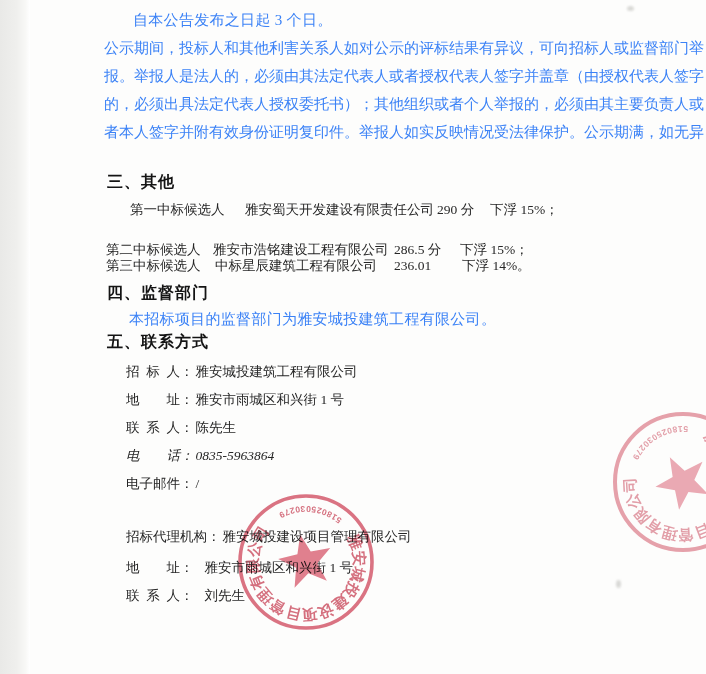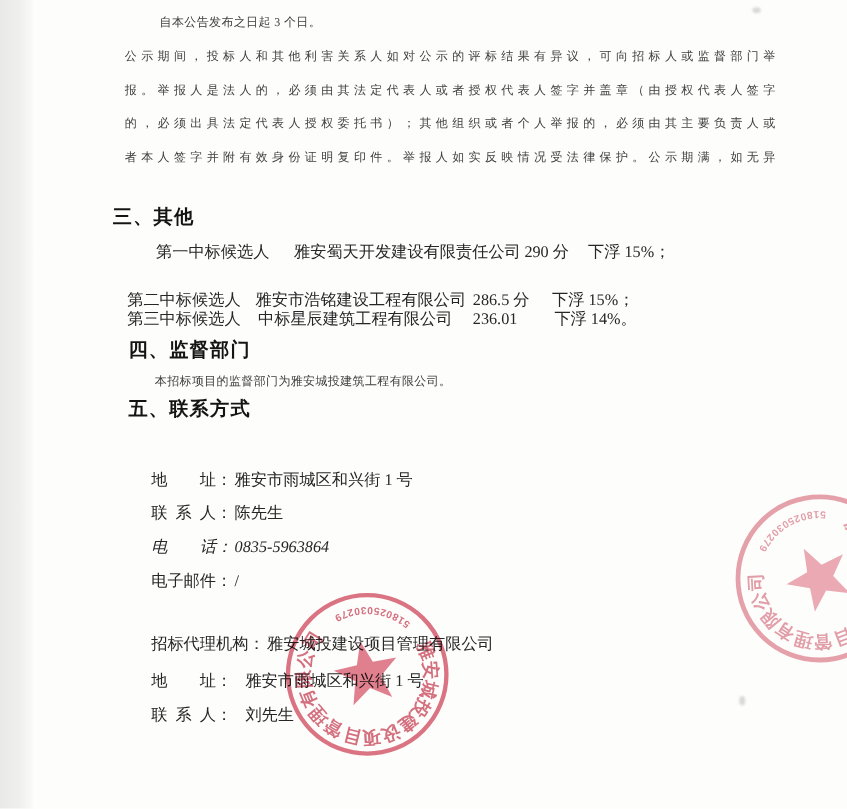--- a/index.html
+++ b/index.html
@@ -2,22 +2,22 @@
 <html><head>
 <meta charset="utf-8">
 <style>
   html,body{margin:0;padding:0;background:#ffffff;}
   .page{position:relative;width:706px;height:674px;background:#fdfdfc;overflow:hidden;
         font-family:"Liberation Serif","DejaVu Serif",serif;color:#262626;}
   .scan-edge{position:absolute;left:0;top:0;width:30px;height:100%;
         background:linear-gradient(90deg,#e9e9e7 0%,#efefed 55%,#f8f8f6 85%,#ffffff 100%);}
   .speck{position:absolute;background:#d9d9d6;border-radius:50%;filter:blur(1px);}
 
-  .ln{position:absolute;font-size:10px;line-height:20px;height:20px;white-space:nowrap;
-      letter-spacing:.3px;color:#404040;}
+  .ln{position:absolute;font-size:15px;line-height:20px;height:20px;white-space:nowrap;
+      letter-spacing:.3px;color:#3b82f6;}
   .jl{width:542px;text-align:justify;text-align-last:justify;letter-spacing:0;}
 
   .hd{position:absolute;font-family:"Liberation Sans","DejaVu Sans",sans-serif;
       font-weight:700;font-size:16px;line-height:20px;color:#141414;letter-spacing:1px;white-space:nowrap;}
 
   .cand{position:absolute;left:0;width:100%;height:20px;}
   .cand span{position:absolute;font-size:13.5px;line-height:20px;white-space:nowrap;}
   .r1 .c-label{left:130px}.r1 .c-company{left:245px}.r1 .c-score{left:437px}.r1 .c-disc{left:490px}
   .r2 .c-label{left:106px}.r2 .c-company{left:213px}.r2 .c-score{left:394px}.r2 .c-disc{left:460px}
   .r3 .c-label{left:106px}.r3 .c-company{left:215px}.r3 .c-score{left:394px}.r3 .c-disc{left:462px}
@@ -40,21 +40,21 @@
   <div class="scan-edge"></div>
   <div class="speck" style="left:627px;top:6px;width:7px;height:5px;"></div>
   <div class="speck" style="left:616px;top:580px;width:5px;height:8px;"></div>
 
   <div class="ln" style="left:133px;top:10px;">自本公告发布之日起 3 个日。</div>
   <div class="ln jl" style="left:104px;top:66px;">报。举报人是法人的，必须由其法定代表人或者授权代表人签字并盖章（由授权代表人签字</div>
   <div class="ln jl" style="left:104px;top:38px;">公示期间，投标人和其他利害关系人如对公示的评标结果有异议，可向招标人或监督部门举</div>
   <div class="ln jl" style="left:104px;top:94px;">的，必须出具法定代表人授权委托书）；其他组织或者个人举报的，必须由其主要负责人或</div>
   <div class="ln jl" style="left:104px;top:122px;">者本人签字并附有效身份证明复印件。举报人如实反映情况受法律保护。公示期满，如无异</div>
 
-  <div class="hd" style="left:94px;top:172px;">三、其他</div>
+  <div class="hd" style="left:107px;top:172px;">三、其他</div>
 
   <div class="cand r1" style="top:200px;">
     <span class="c-label">第一中标候选人</span>
     <span class="c-company">雅安蜀天开发建设有限责任公司</span>
     <span class="c-score">290 分</span>
     <span class="c-disc">下浮 15%；</span>
   </div>
   <div class="cand r2" style="top:240px;">
     <span class="c-label">第二中标候选人</span>
     <span class="c-company">雅安市浩铭建设工程有限公司</span>
@@ -66,20 +66,23 @@
     <span class="c-company">中标星辰建筑工程有限公司</span>
     <span class="c-score">236.01</span>
     <span class="c-disc">下浮 14%。</span>
   </div>
 
   <div class="hd" style="left:107px;top:283px;">四、监督部门</div>
   <div class="ln" style="left:129px;top:309px;">本招标项目的监督部门为雅安城投建筑工程有限公司。</div>
 
   <div class="hd" style="left:107px;top:332px;">五、联系方式</div>
 
+  <div class="crow" style="top:362px;">
+    <span class="clabel">招 标 人</span><span class="ccolon">：</span><span class="cval">雅安城投建筑工程有限公司</span>
+  </div>
   <div class="crow" style="top:390px;">
     <span class="clabel">地  址</span><span class="ccolon">：</span><span class="cval">雅安市雨城区和兴街 1 号</span>
   </div>
   <div class="crow" style="top:418px;">
     <span class="clabel">联 系 人</span><span class="ccolon">：</span><span class="cval">陈先生</span>
   </div>
   <div class="crow" style="top:446px;font-style:italic;">
     <span class="clabel">电  话</span><span class="ccolon">：</span><span class="cval">0835-5963864</span>
   </div>
   <div class="crow" style="top:474px;">

